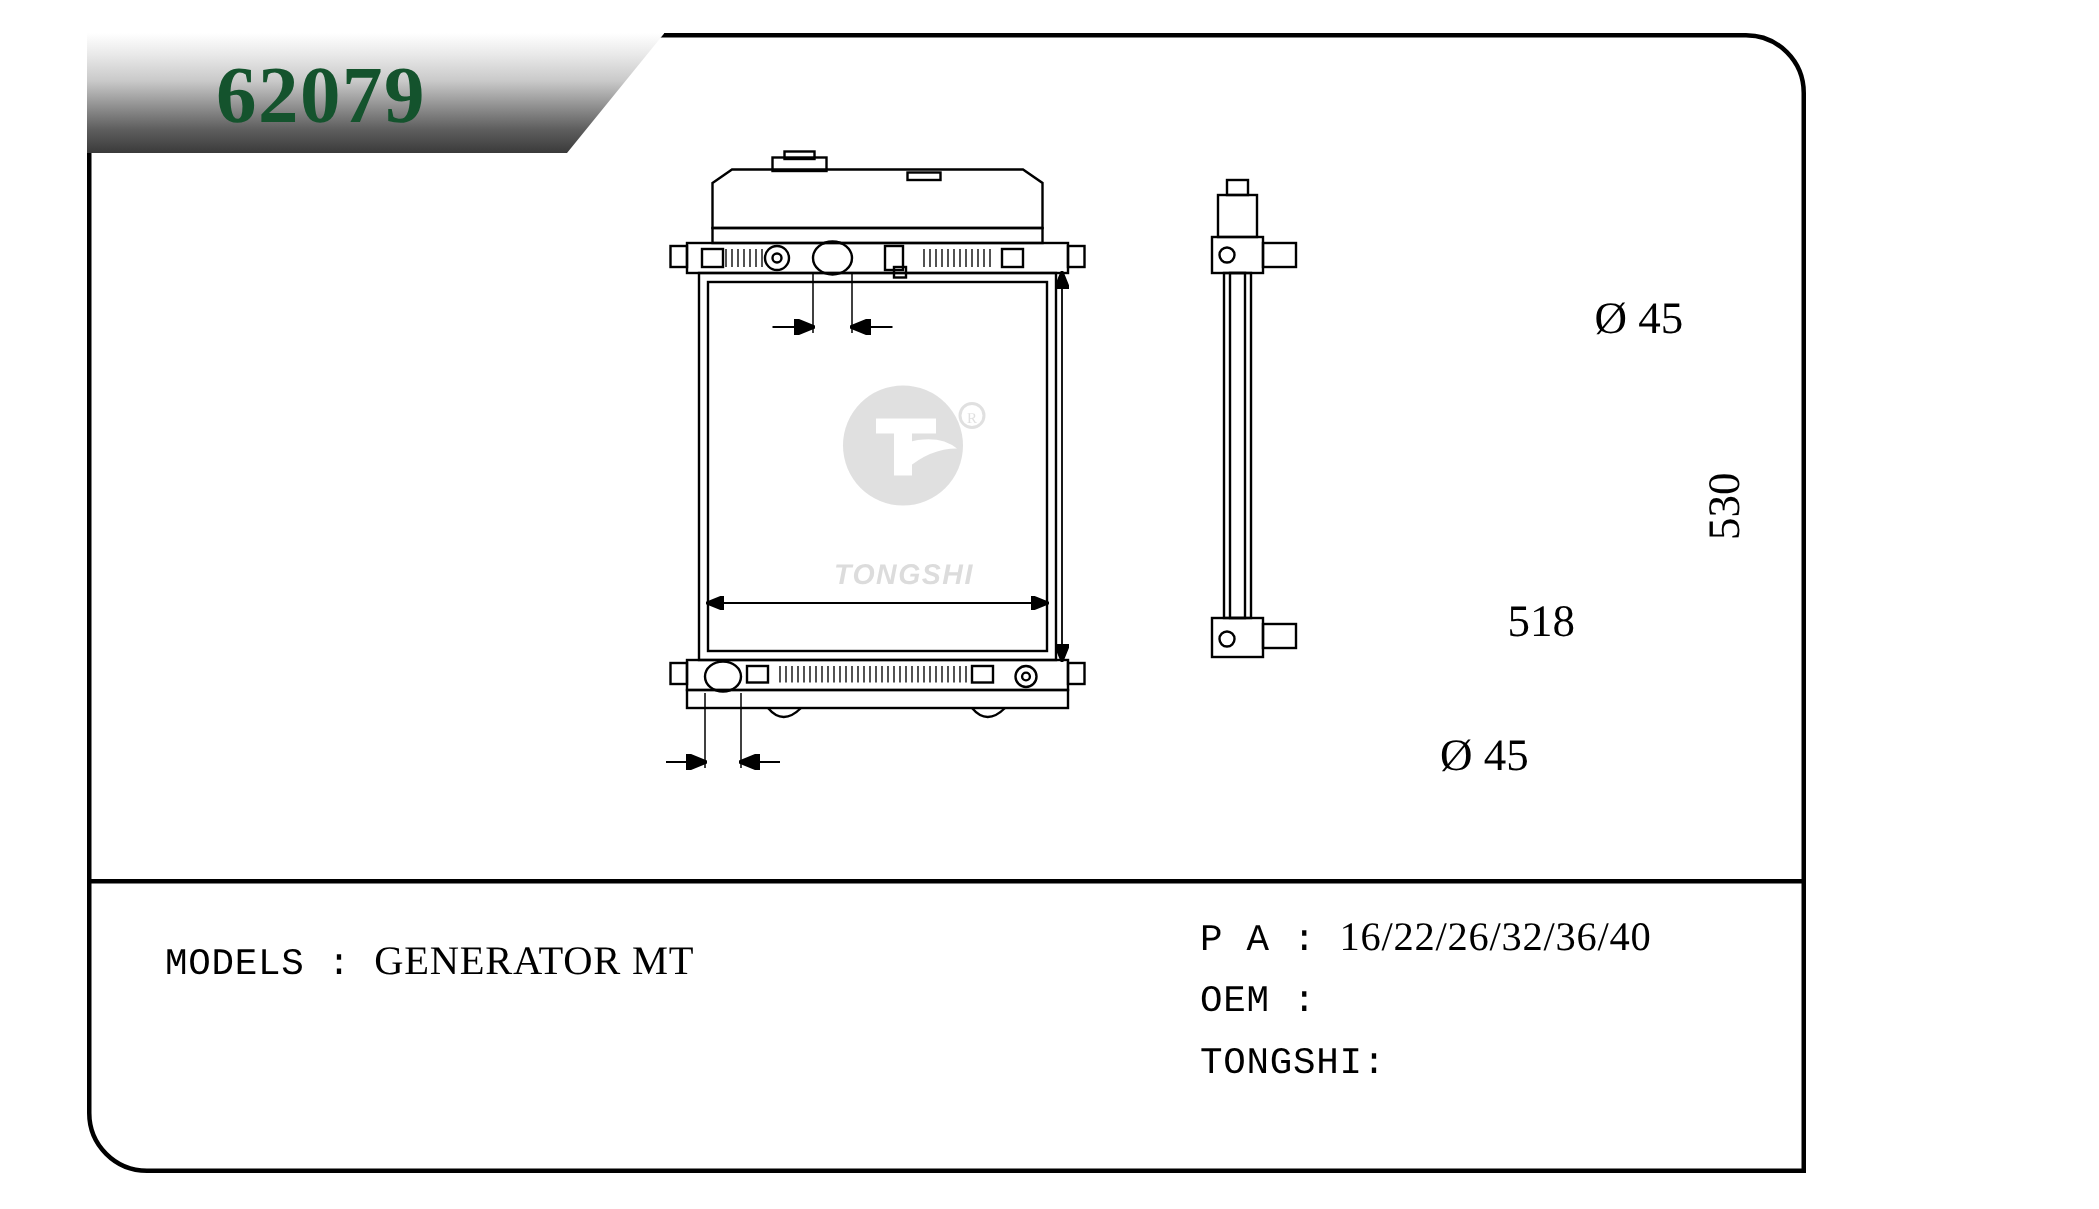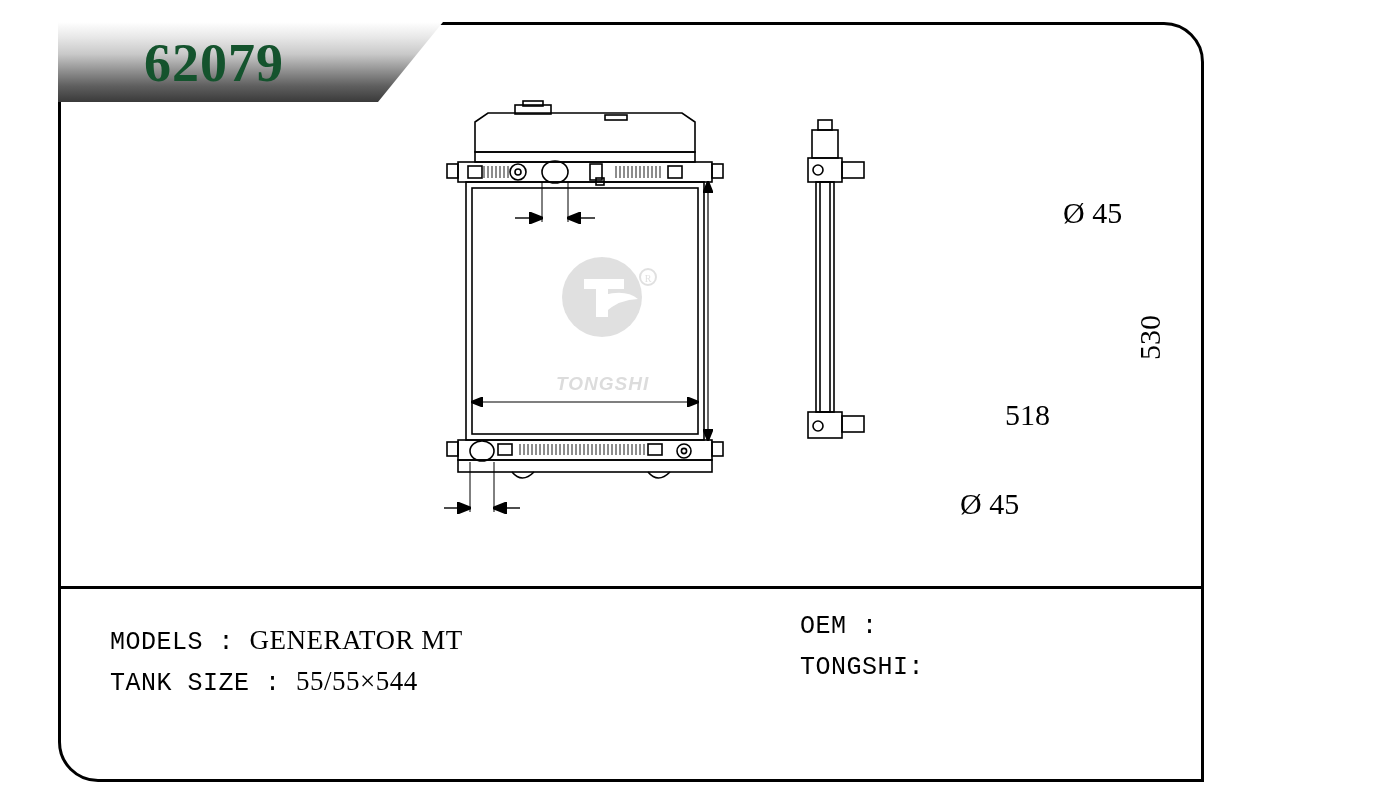--- a/index.html
+++ b/index.html
@@ -265,27 +265,27 @@
   <div class="dim-label" style="left:1005px; top:381px;margin-top:17px;">518</div>
 
   <div class="dim-label" style="left:960px; top:487px;">Ø 45</div>
 
   <div class="info">
     <div class="info-col left">
       <div class="info-row">
         <span class="label">MODELS  :</span>
         <span class="value">GENERATOR MT</span>
       </div>
-      <div class="info-row">
-        <span class="label">TANK SIZE :</span>
-        <span class="value">55/55×544</span>
-      </div>
     </div>
 
     <div class="info-col right">
+      <div class="info-row">
+        <span class="label">P A  :</span>
+        <span class="value">16/22/26/32/36/40</span>
+      </div>
       <div class="info-row">
         <span class="label">OEM  :</span>
         <span class="value"></span>
       </div>
       <div class="info-row">
         <span class="label">TONGSHI:</span>
         <span class="value"></span>
       </div>
     </div>
   </div>

